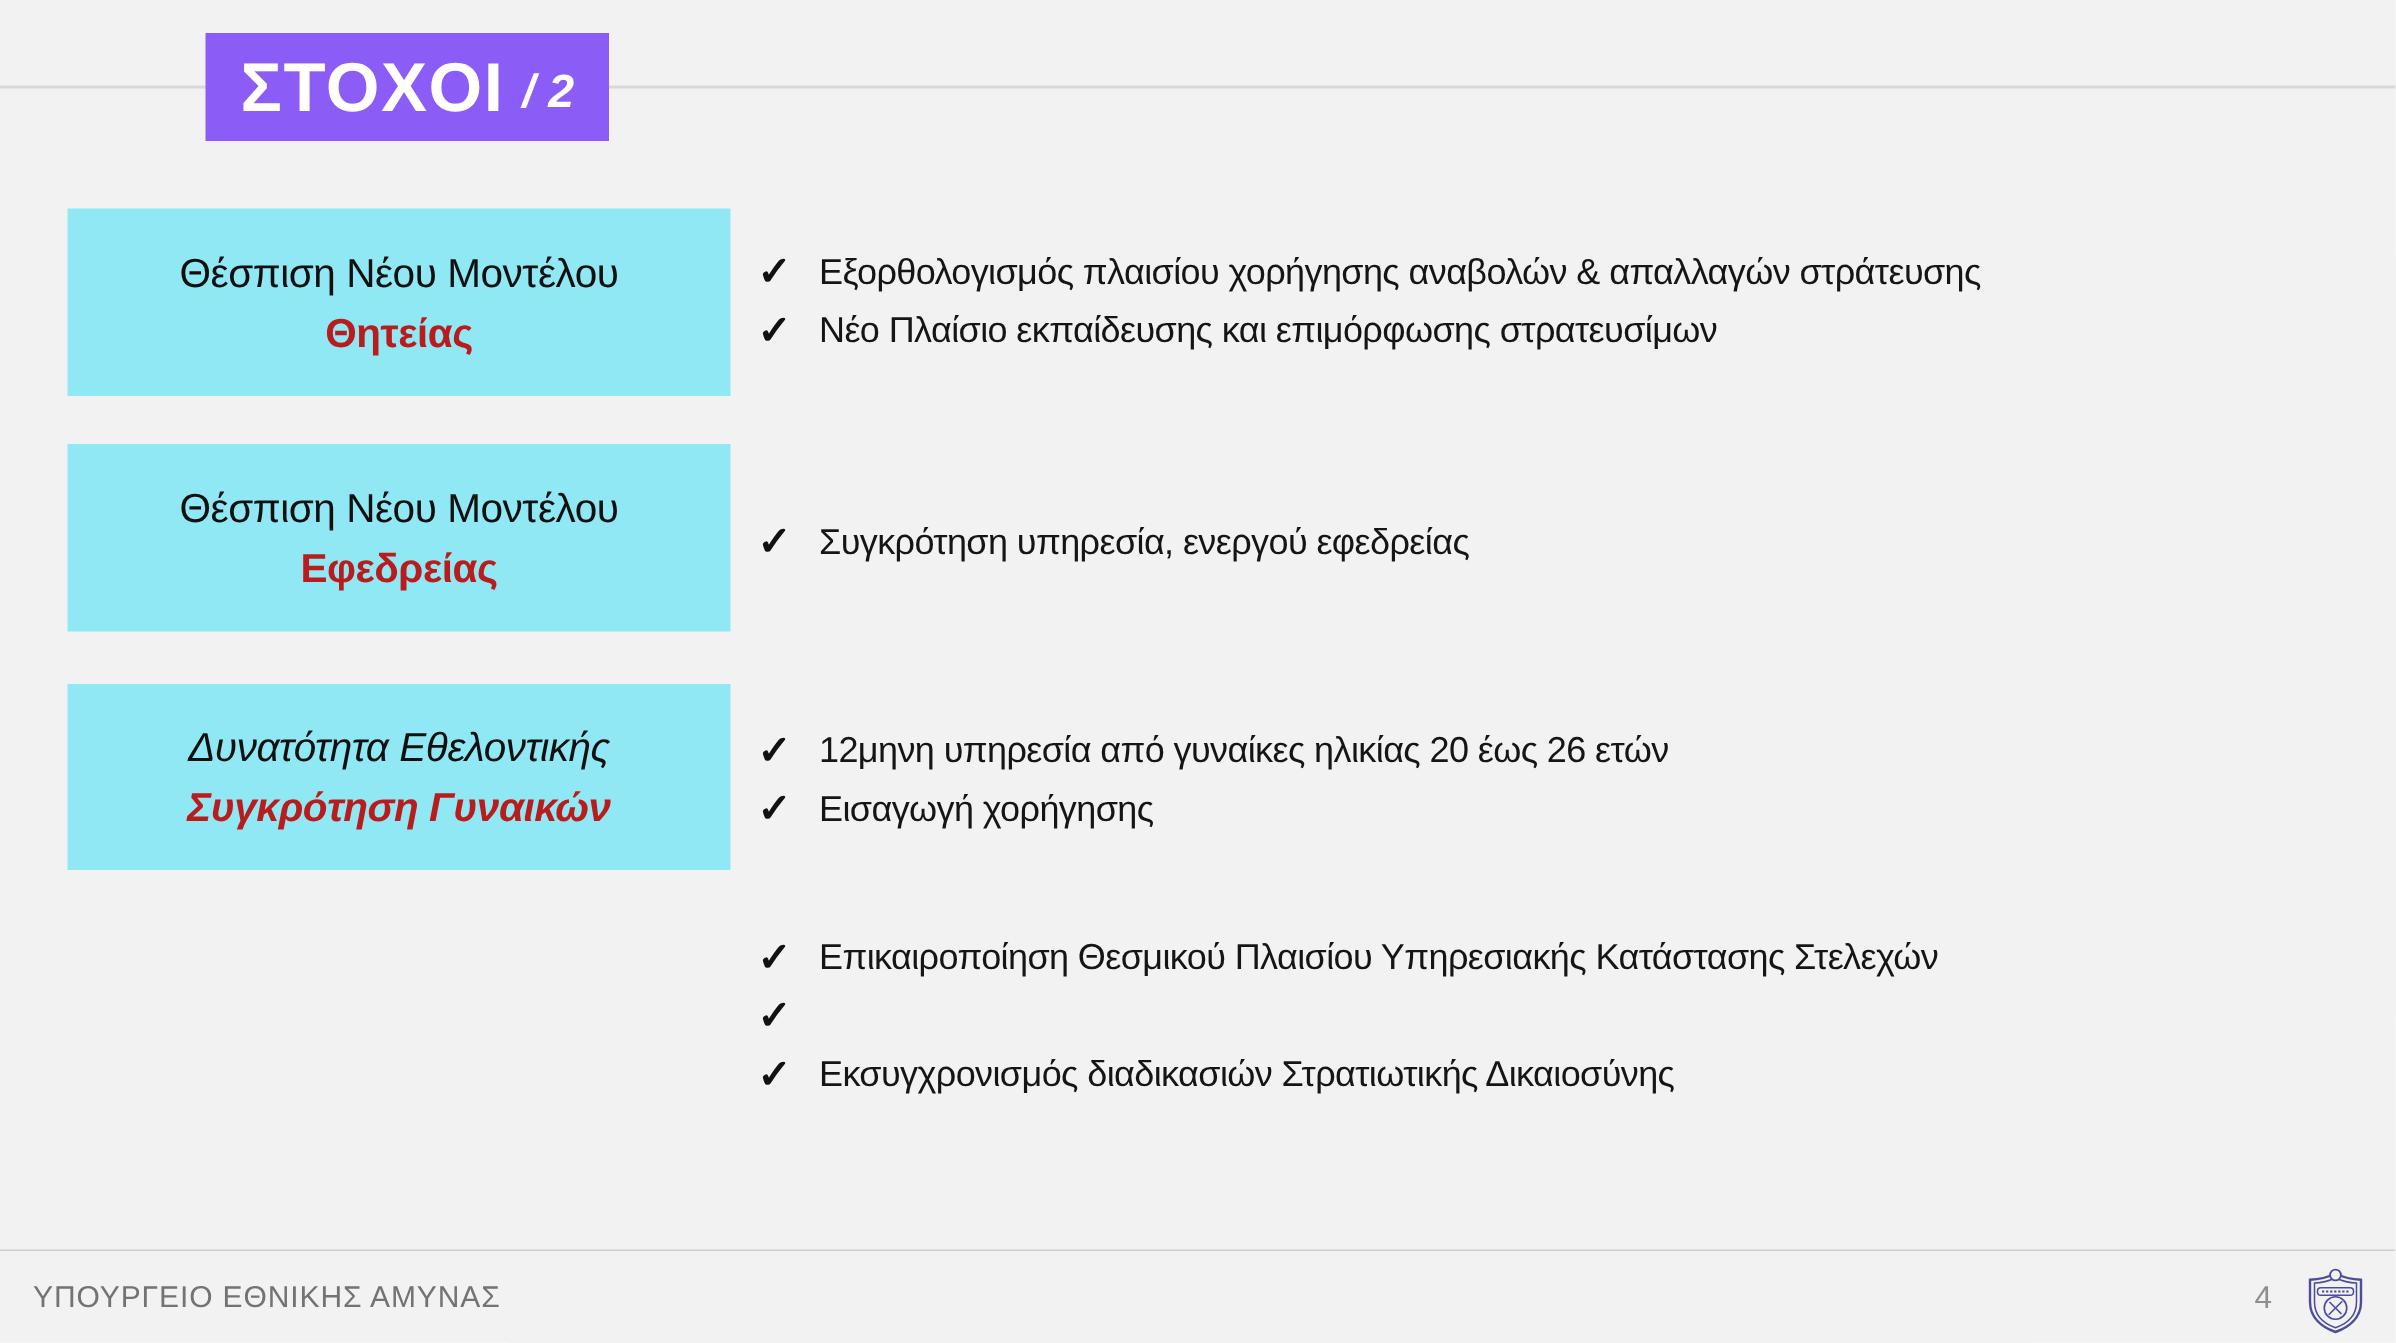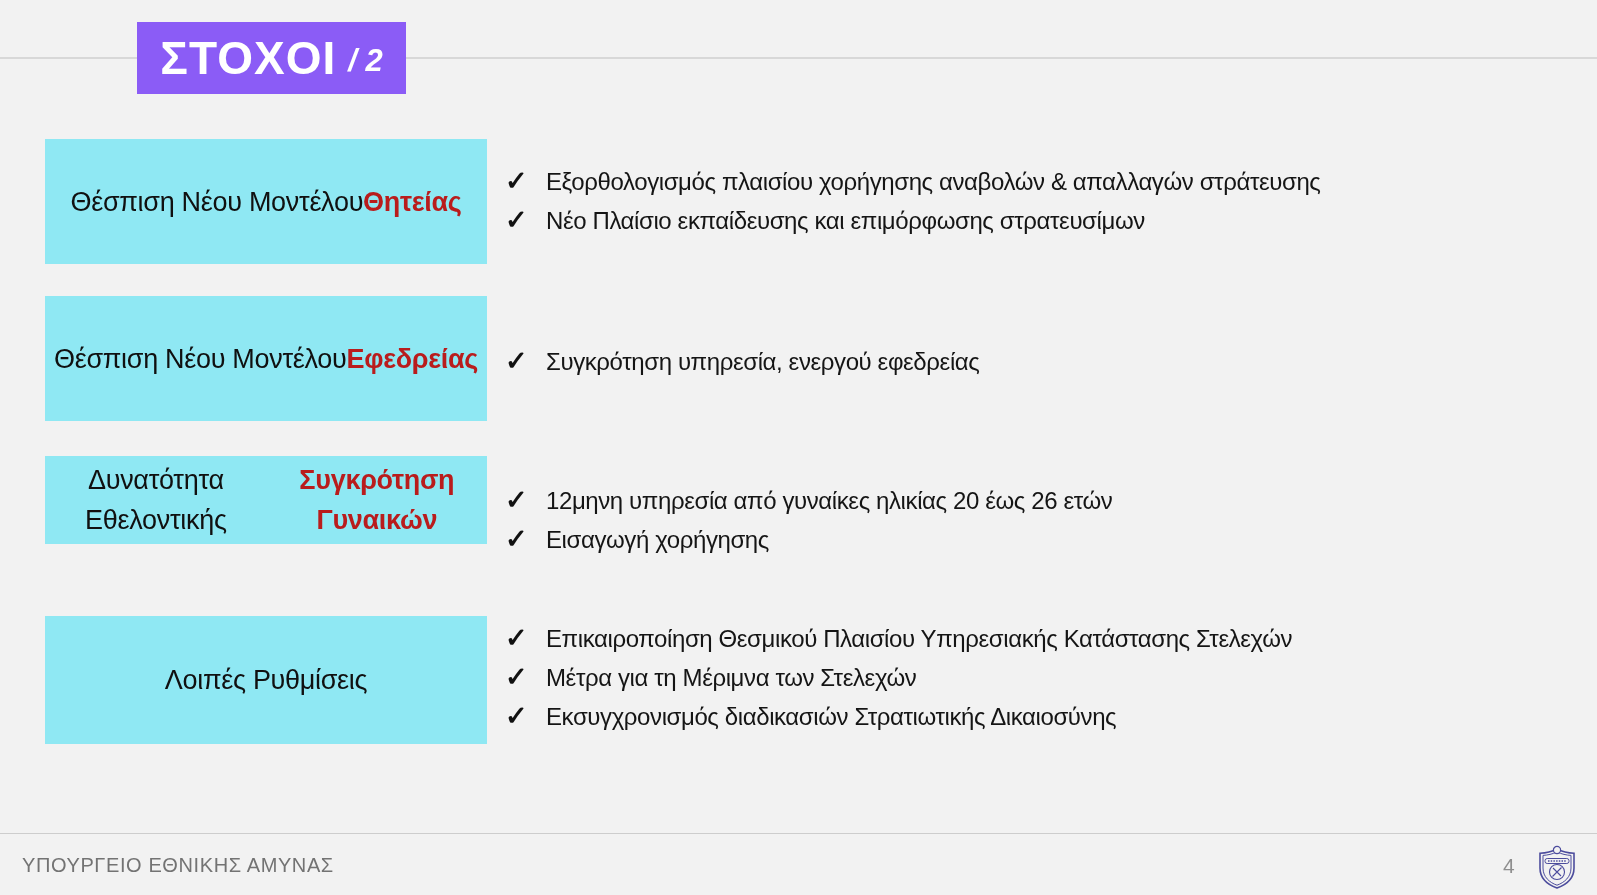--- a/index.html
+++ b/index.html
@@ -46,28 +46,28 @@
     padding-top: 6px;
   }
 
   
   .topic-box {
     position: absolute;
     left: 45px;
     width: 442px;
     background: #8FE8F3;
     display: flex;
-    flex-direction: row;
+    flex-direction: column;
     align-items: center;
     justify-content: center;
     text-align: center;
   }
   .box-1 { top: 139px; height: 125px; }
   .box-2 { top: 296px; height: 125px; }
-  .box-3 { top: 456px; height: 88px; }
+  .box-3 { top: 456px; height: 124px; font-style: italic; }
   .box-4 { top: 616px; height: 128px; }
   .box-line1 {
     font-size: 27px;
     line-height: 40px;
     letter-spacing: -0.3px;
     color: #101010;
   }
   .box-line2 {
     font-size: 27px;
     line-height: 40px;
@@ -177,32 +177,27 @@
     <div class="bullet-row">
       <span class="check">✓</span>
       <span class="bullet-text">12μηνη υπηρεσία από γυναίκες ηλικίας 20 έως 26 ετών</span>
     </div>
     <div class="bullet-row">
       <span class="check">✓</span>
       <span class="bullet-text">Εισαγωγή χορήγησης</span>
     </div>
   </div>
 
-  <div class="topic-box box-4">
-    <div class="box-line1">Λοιπές Ρυθμίσεις</div>
-    <div class="box-line2"></div>
-  </div>
   <div class="bullet-group group-4">
     <div class="bullet-row">
       <span class="check">✓</span>
       <span class="bullet-text">Επικαιροποίηση Θεσμικού Πλαισίου Υπηρεσιακής Κατάστασης Στελεχών</span>
     </div>
     <div class="bullet-row">
       <span class="check">✓</span>
-      <span class="bullet-text">Μέτρα για τη Μέριμνα των Στελεχών</span>
     </div>
     <div class="bullet-row">
       <span class="check">✓</span>
       <span class="bullet-text">Εκσυγχρονισμός διαδικασιών Στρατιωτικής Δικαιοσύνης</span>
     </div>
   </div>
 
   <div class="footer-divider"></div>
   <span class="footer-org">ΥΠΟΥΡΓΕΙΟ ΕΘΝΙΚΗΣ ΑΜΥΝΑΣ</span>
   <span class="page-number">4</span>

